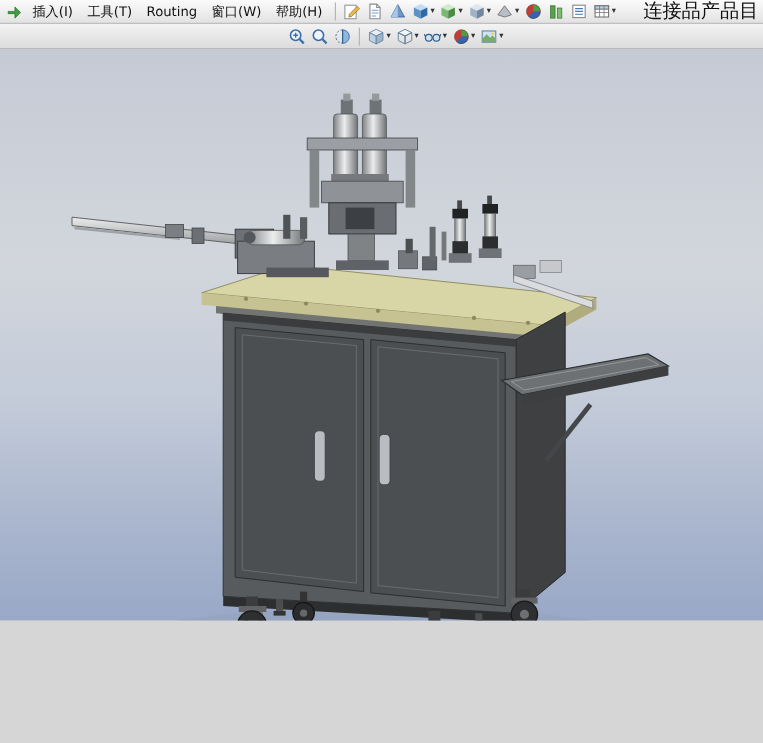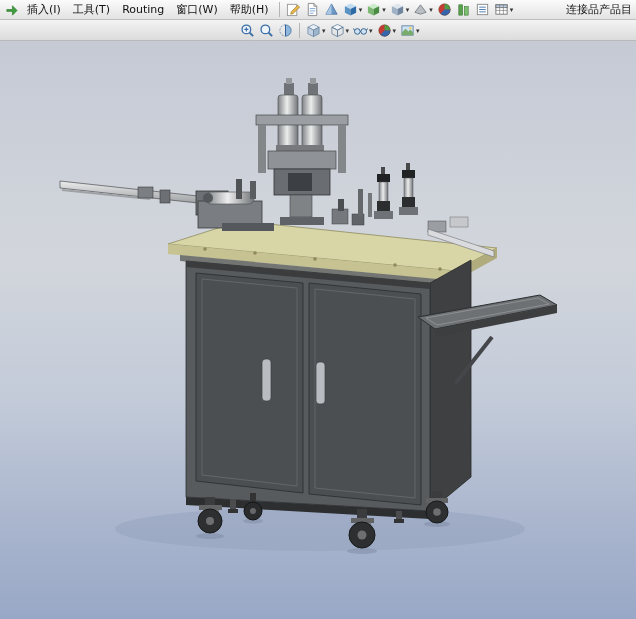--- a/index.html
+++ b/index.html
@@ -2,33 +2,33 @@
 <html><head>
 <meta charset="utf-8">
 <style>
   * { box-sizing: border-box; }
   html,body { margin:0; padding:0; }
   body {
     width:636px; height:619px; overflow:hidden;
     font-family:"DejaVu Sans","Liberation Sans",sans-serif;
     background:#d6d6d6; user-select:none;
   }
-  .window { width:636px; height:619px; display:flex; flex-direction:column; }
+  .window { width:636px; height:517px; display:flex; flex-direction:column; }
 
   
   .menubar {
     height:20px; flex:0 0 20px;
     background:linear-gradient(#fbfbfb,#e2e2e2);
     border-bottom:1px solid #bfbfbf;
     display:flex; align-items:center;
     font-size:11px; color:#111; white-space:nowrap;
     padding:0 2px;
   }
   .menu-item { padding:2px 6px; cursor:default; }
-  .mb-right { margin-left:auto; padding-right:2px; font-size:11px; color:#111; overflow:hidden; }
+  .mb-right { margin-left:auto; padding-right:2px; font-size:16px; color:#111; overflow:hidden; }
 
   
   .toolbar {
     height:21px; flex:0 0 21px;
     background:linear-gradient(#f3f3f3,#dcdcdc);
     border-bottom:1px solid #b9b9b9;
     display:flex; align-items:center; white-space:nowrap;
   }
   .tb-offset { width:238px; flex:0 0 238px; }
   .tb-sep { width:1px; height:15px; background:#b5b5b5; margin:0 4px; flex:0 0 1px; }

